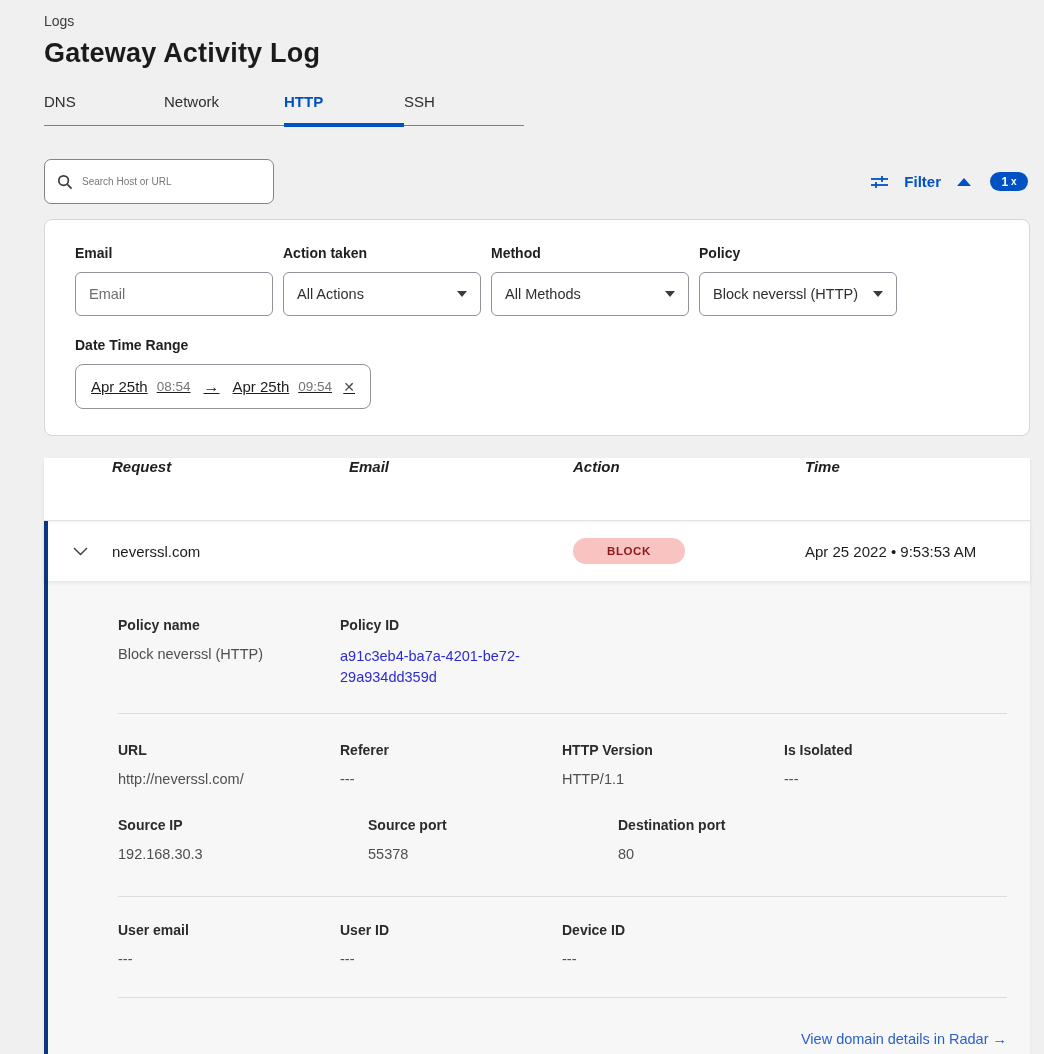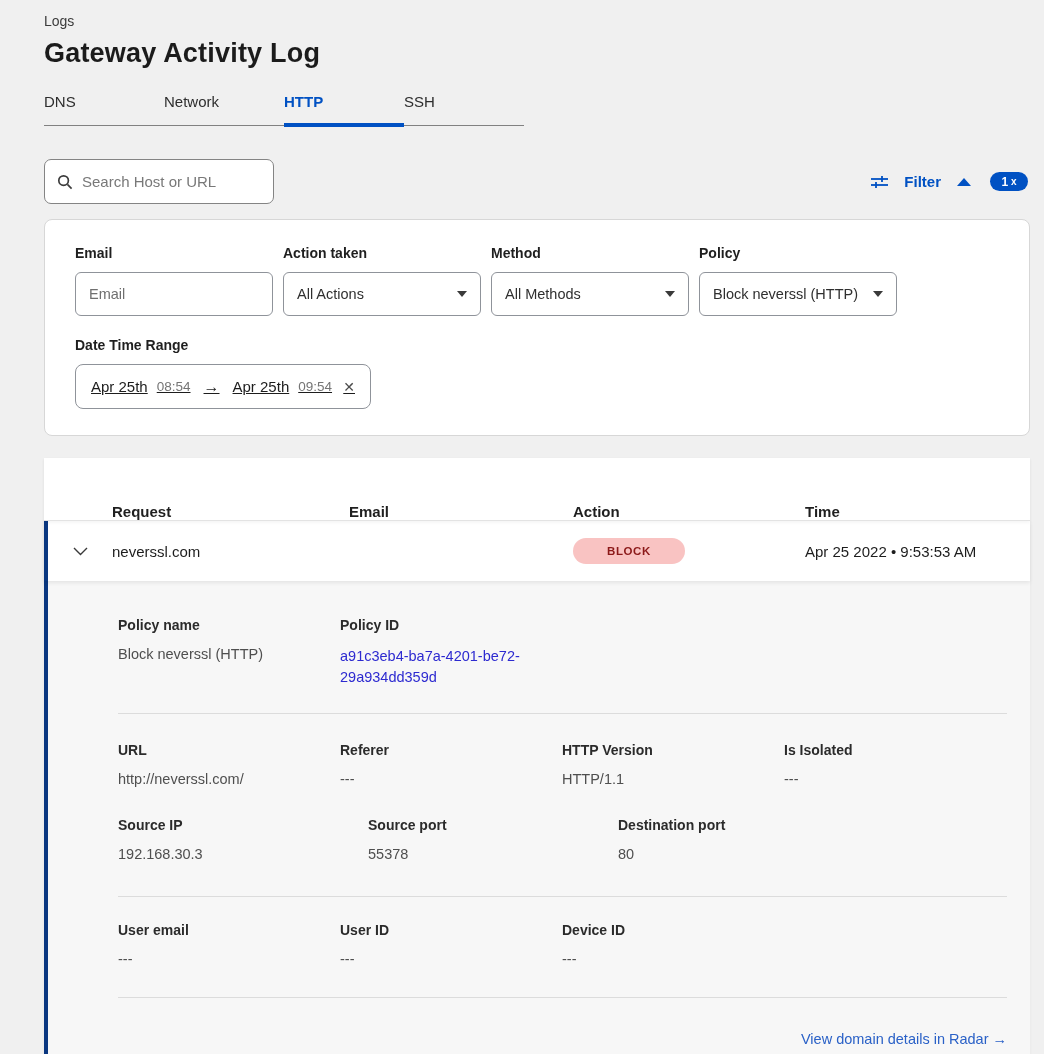--- a/index.html
+++ b/index.html
@@ -18,21 +18,21 @@
   
   .tabs { position:relative; width:480px; margin-top:24px; display:flex; border-bottom:1px solid #818181; }
   .tab { width:120px; font-size:15px; color:#2d2d2d; padding-bottom:15px; cursor:pointer; }
   .tab.active { color:#0051c3; font-weight:700; }
   .tab-indicator { position:absolute; left:240px; bottom:-2px; width:120px; height:4px; background:#0051c3; }
 
   
   .toolbar { width:986px; margin-top:33px; display:flex; align-items:center; }
   .search-box { width:230px; height:45px; background:#fff; border:1px solid #848484; border-radius:7px; display:flex; align-items:center; padding:0 12px; gap:9px; }
   .search-box svg { flex:none; }
-  .search-box input { border:none; outline:none; font-size:15px; color:#8b5cf6; width:100%; font-family:inherit; background:transparent; }
+  .search-box input { border:none; outline:none; font-size:10px; color:#8b5cf6; width:100%; font-family:inherit; background:transparent; }
   .search-box input::placeholder { color:#787878; }
   .toolbar-spacer { flex:1; }
   .filter-cluster { display:flex; align-items:center; gap:16px; padding-right:2px; cursor:pointer; }
   .filter-label { font-size:15px; font-weight:700; color:#0051c3; }
   .caret-up { width:0; height:0; border-left:7px solid transparent; border-right:7px solid transparent; border-bottom:8px solid #0051c3; }
   .count-badge { background:#0051c3; color:#fff; border-radius:10px; height:19px; min-width:38px; display:flex; align-items:center; justify-content:center; gap:3px; font-size:12px; font-weight:700; padding:0 8px; margin-left:3px; }
   .count-badge .clear-x { font-size:10px; font-weight:700; }
 
   
   .filter-panel { width:986px; height:217px; margin-top:15px; background:#fff; border:1px solid #d7d7d7; border-radius:8px; padding:25px 30px; }
@@ -46,21 +46,21 @@
   .caret-down { width:0; height:0; border-left:5px solid transparent; border-right:5px solid transparent; border-top:6px solid #3a3a3a; }
   .date-row { margin-top:21px; }
   .date-range { width:296px; height:45px; border:1px solid #8f939a; border-radius:8px; background:#fff; display:flex; align-items:center; padding:0 15px; gap:9px; cursor:pointer;text-decoration:underline; }
   .dr-date { font-size:15px; color:#1d1d1d; }
   .dr-time { font-size:13.5px; color:#757575; }
   .dr-arrow { font-size:16px; color:#1d1d1d; padding:0 4px; }
   .dr-close { margin-left:auto; font-size:14px; color:#4c4c4c; cursor:pointer; }
 
   
   .table-card { width:986px; height:604px; margin-top:22px; background:#fff; box-shadow:0 1px 3px rgba(0,0,0,.05); display:flex; flex-direction:column; }
-  .thead { height:63px; flex:none; display:flex; align-items:flex-end; font-size:15px; font-weight:700; color:#1f1f1f; border-bottom:1px solid #e3e3e3; box-shadow:0 2px 3px rgba(0,0,0,.04); position:relative; z-index:2; background:#fff; }
+  .thead { height:63px; flex:none; display:flex; align-items:flex-start; font-size:15px; font-weight:700; color:#1f1f1f; border-bottom:1px solid #e3e3e3; box-shadow:0 2px 3px rgba(0,0,0,.04); position:relative; z-index:2; background:#fff;font-style:italic; }
   .c-chevron { width:68px; flex:none; display:flex; justify-content:center; }
   .c-request { width:237px; flex:none; }
   .c-email { width:224px; flex:none; }
   .c-action { width:232px; flex:none; }
   .c-time { flex:1; }
   .trow { height:60px; flex:none; display:flex; align-items:center; background:#fff; border-left:4px solid #0a3780; box-shadow:0 2px 4px rgba(0,0,0,.08); position:relative; z-index:1; font-size:15px; color:#1d1d1d; cursor:pointer; }
   .trow .c-chevron { width:64px; }
   .badge-block { display:inline-flex; align-items:center; justify-content:center; width:112px; height:26px; background:#f9c3c2; color:#8c1919; font-size:11.5px; font-weight:700; letter-spacing:.6px; border-radius:13px; }
 
   

